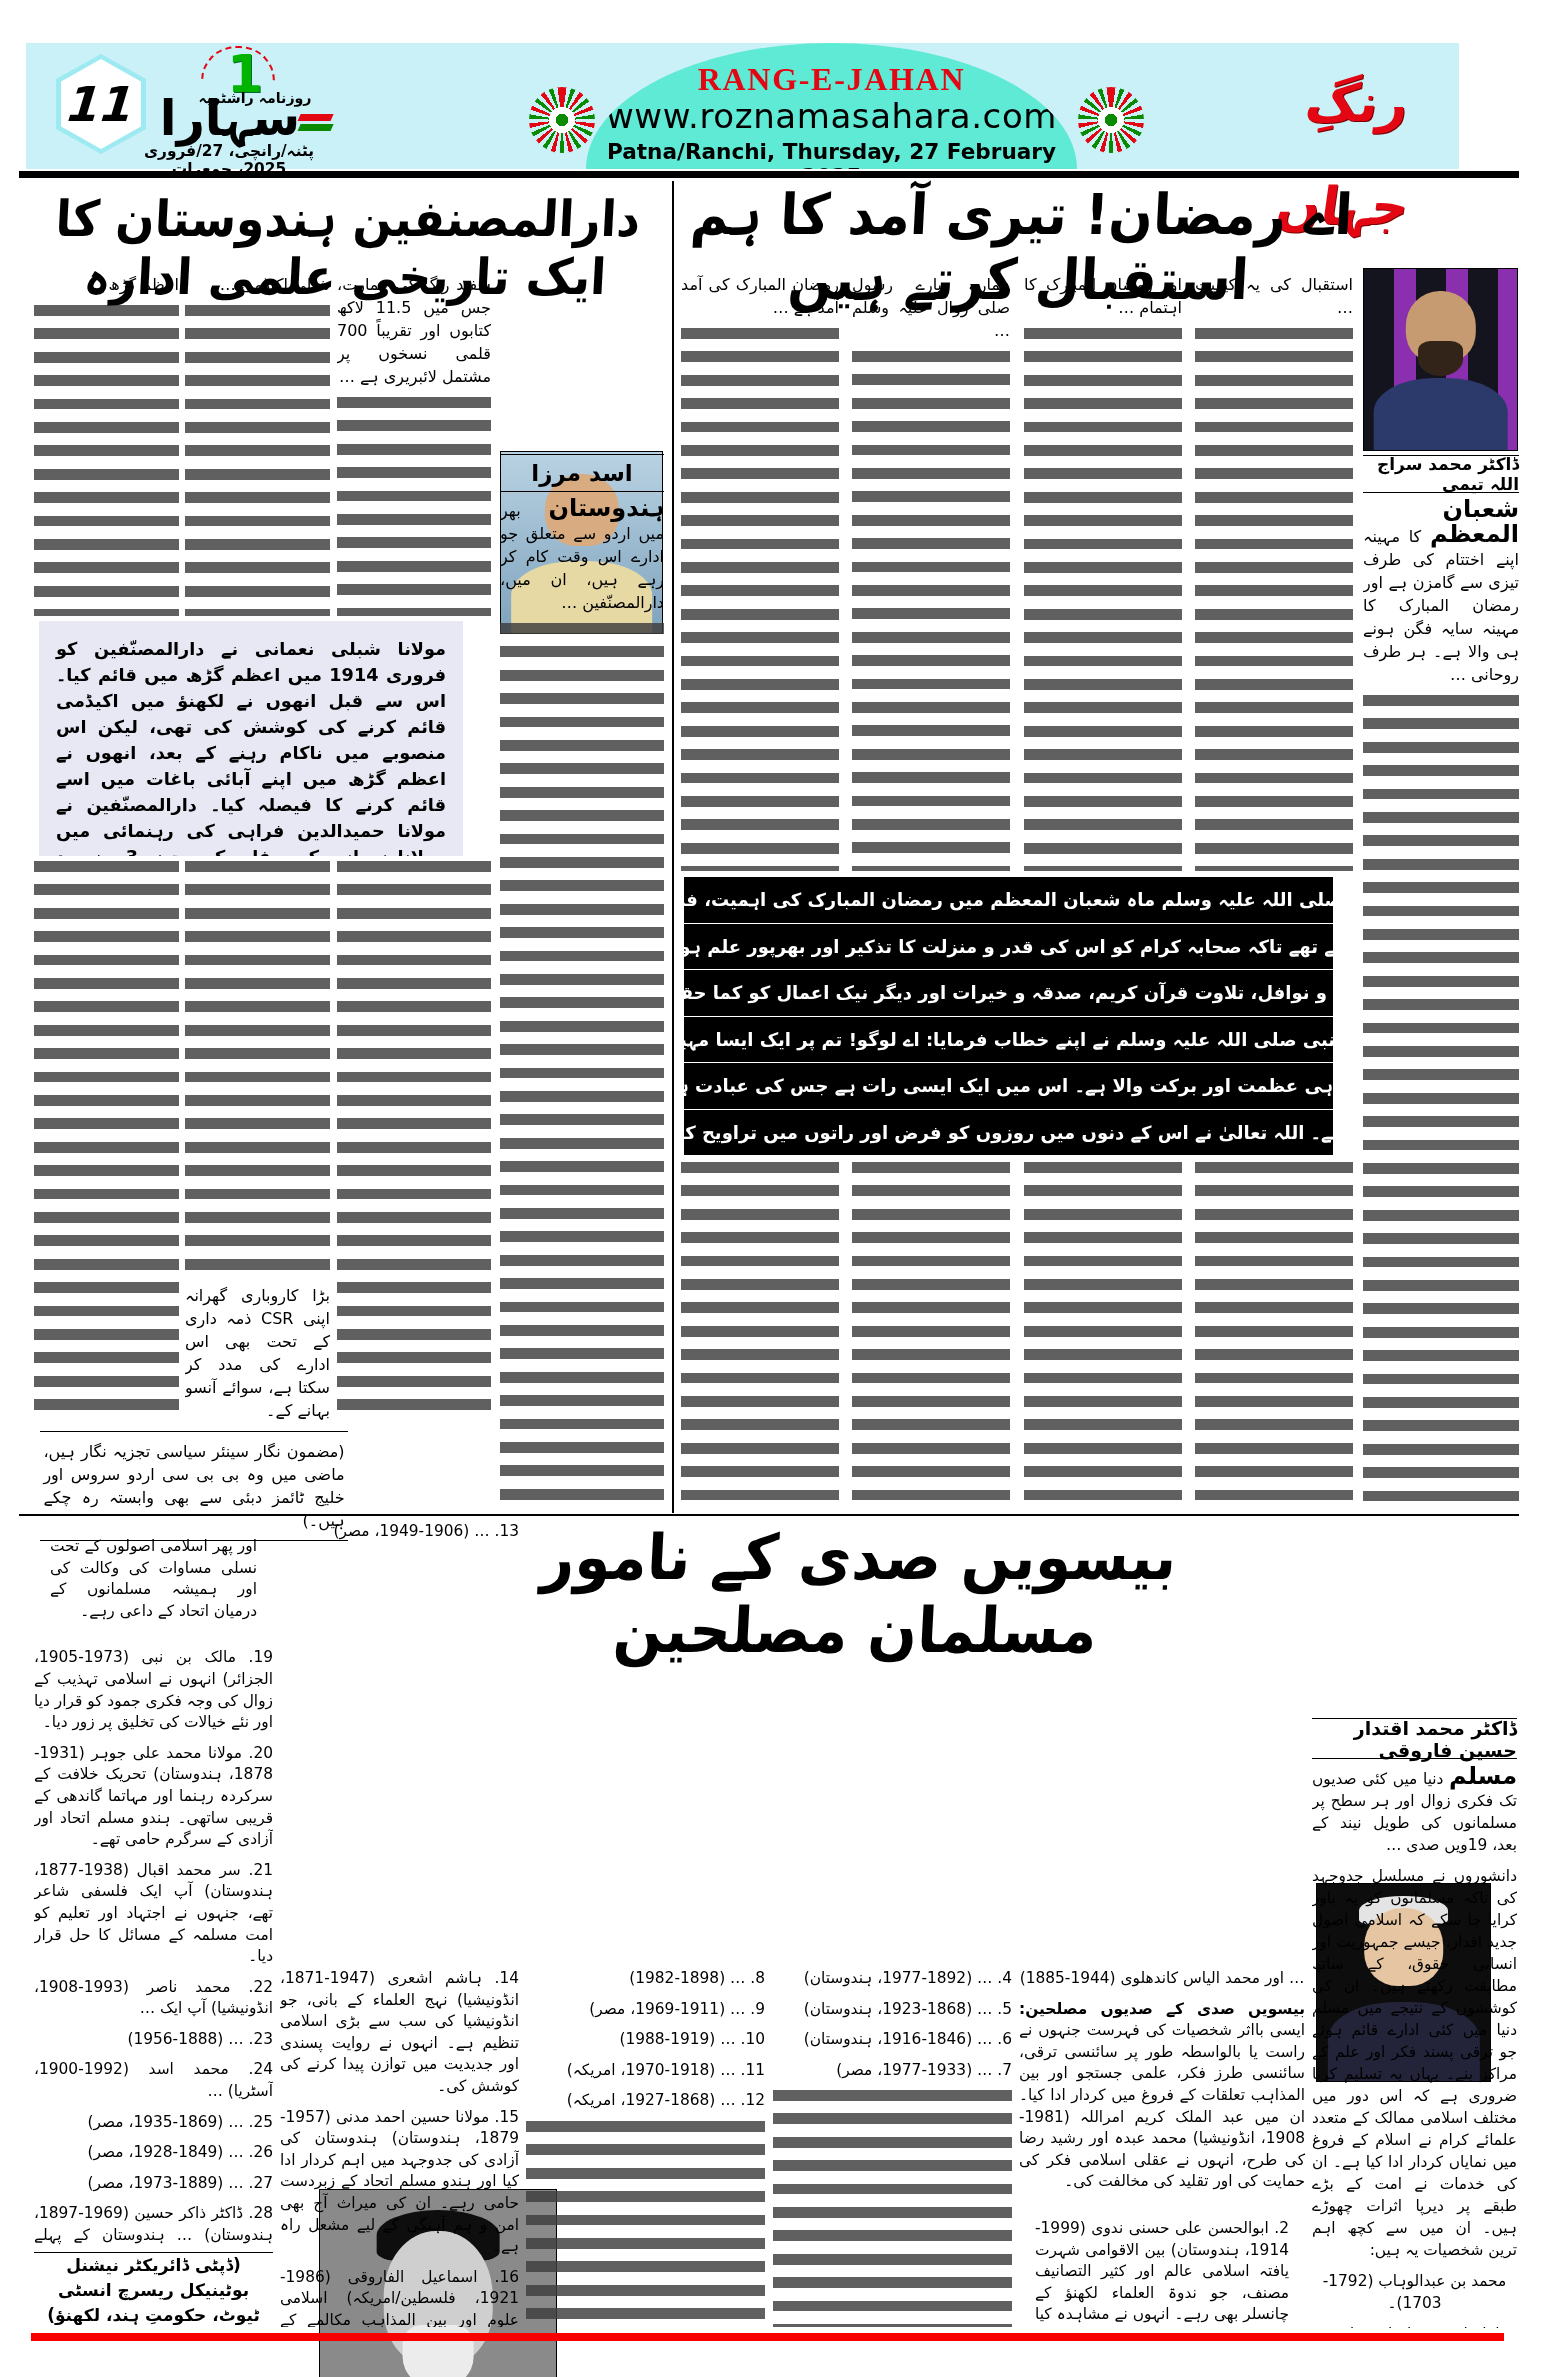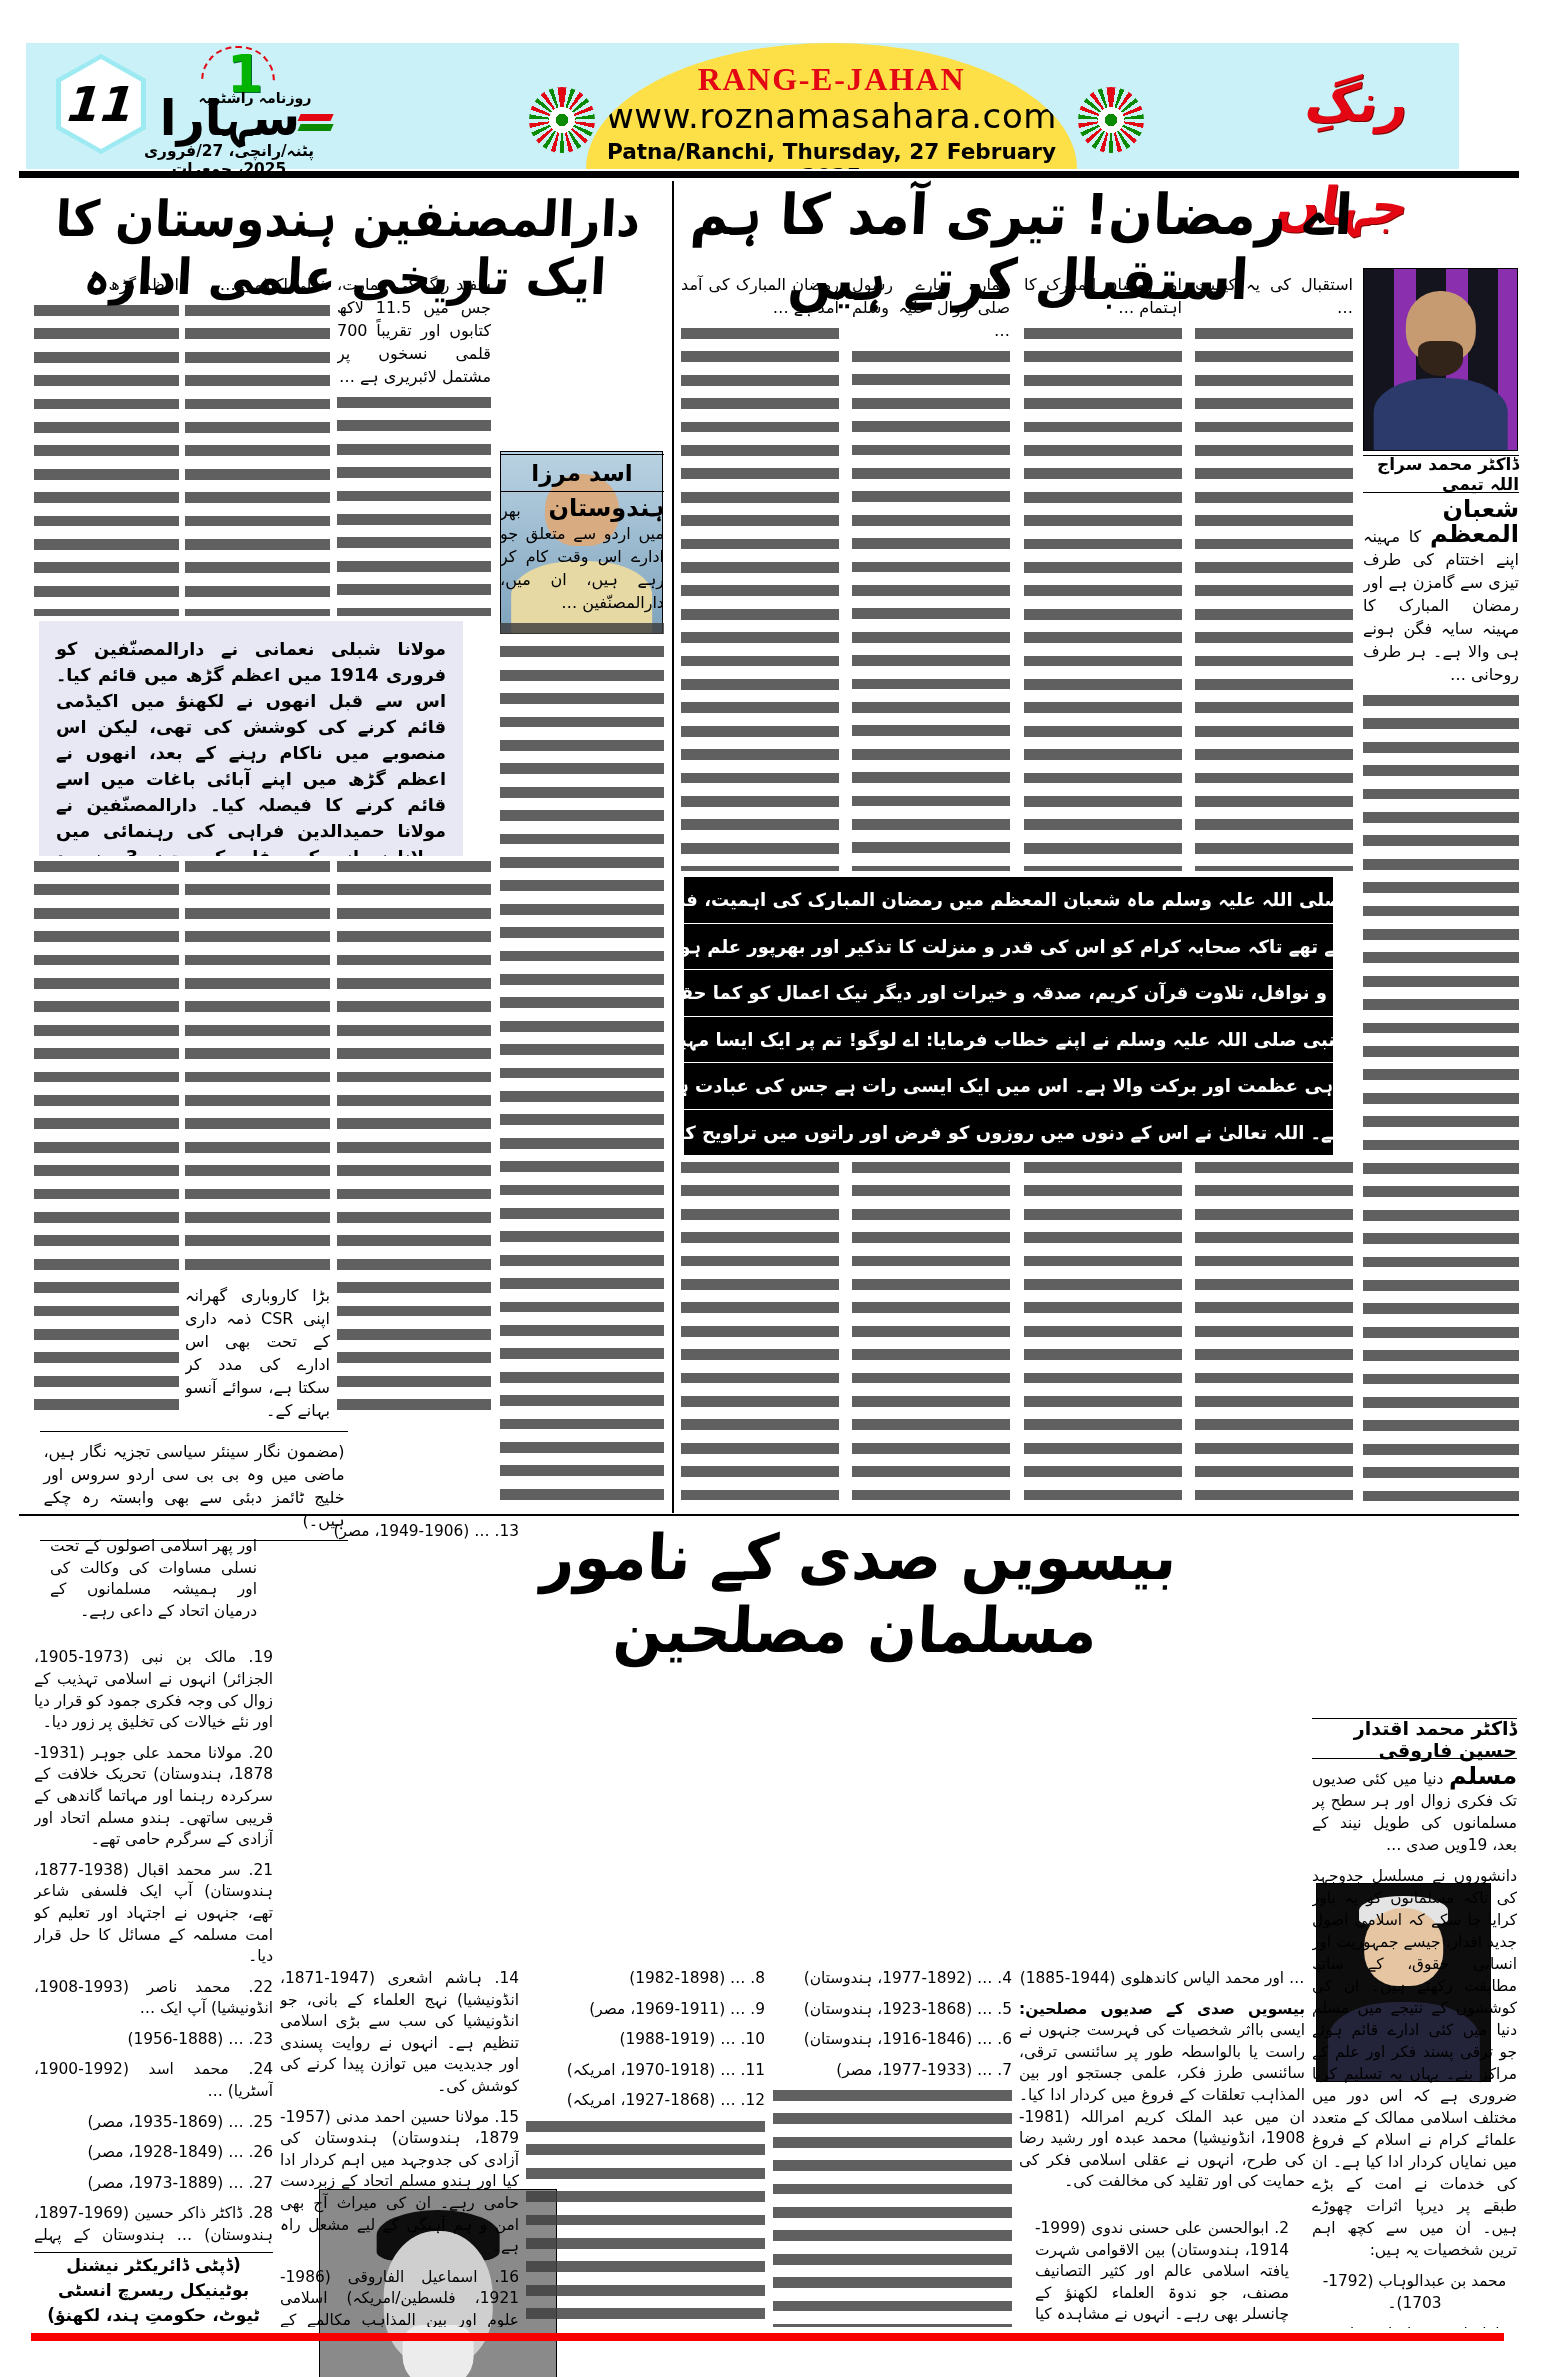--- a/index.html
+++ b/index.html
@@ -22,21 +22,21 @@
   .pagenum{font-size:48px;font-weight:bold;font-style:italic;transform:skewX(-6deg);}
   .arc-red{left:201px;top:46px;width:70px;height:33px;border:2.8px dashed #e30613;border-bottom:none;
      border-radius:68px 68px 0 0;}
   .green-one{left:227px;top:48px;font-size:52px;font-weight:bold;color:#00b400;line-height:1;
      text-shadow:1.1px 1.1px 0 #063;}
   .logo-sm{left:181px;top:90px;width:148px;font-size:14.2px;font-weight:bold;text-align:center;}
   .logo-main{left:136px;top:96px;width:188px;font-size:49px;font-weight:bold;line-height:.95;text-align:center;letter-spacing:-1.1px;}
   .flagbar{left:299px;top:112px;width:33px;}
   .flagbar span{display:block;height:7.4px;margin:2.3px 0;transform:skewX(-24deg);}
   .date-ur{left:132px;top:142px;width:194px;font-size:15.4px;font-weight:bold;text-align:center;}
-  .arch{left:586px;top:43px;width:491px;height:126px;background:#fde047;
+  .arch{left:586px;top:43px;width:491px;height:126px;background:#5eead4;
      border-radius:50% 50% 0 0 / 100% 100% 0 0;text-align:center;overflow:hidden;}
   .sec-en{margin-top:18px;font-family:"Liberation Serif",serif;font-weight:bold;font-size:32px;color:#e30613;letter-spacing:1.7px;}
   .site{font-size:34px;line-height:1.0;margin-top:1.1px;letter-spacing:0.6px;}
   .date-en{font-size:21.6px;font-weight:bold;margin-top:5.7px;}
   .fw{width:66px;height:66px;border-radius:50%;
      background:radial-gradient(circle,#0a8a00 0 6.3px,#fff 6.3px 13px,rgba(0,0,0,0) 13px),
        repeating-conic-gradient(#e30613 0 8deg,rgba(0,0,0,0) 8deg 16deg,#0a8a00 16deg 24deg,rgba(0,0,0,0) 24deg 32deg);}
   .masthead-ur{left:1263px;top:52px;width:188px;height:105px;color:#e30613;font-size:52px;font-weight:bold;
      transform:skewX(-8deg);text-align:center;line-height:103px;text-shadow:1.1px 1.1px 0 #700;}
   .rule-top{left:19px;top:171px;width:1500px;height:6.8px;background:#000;}

